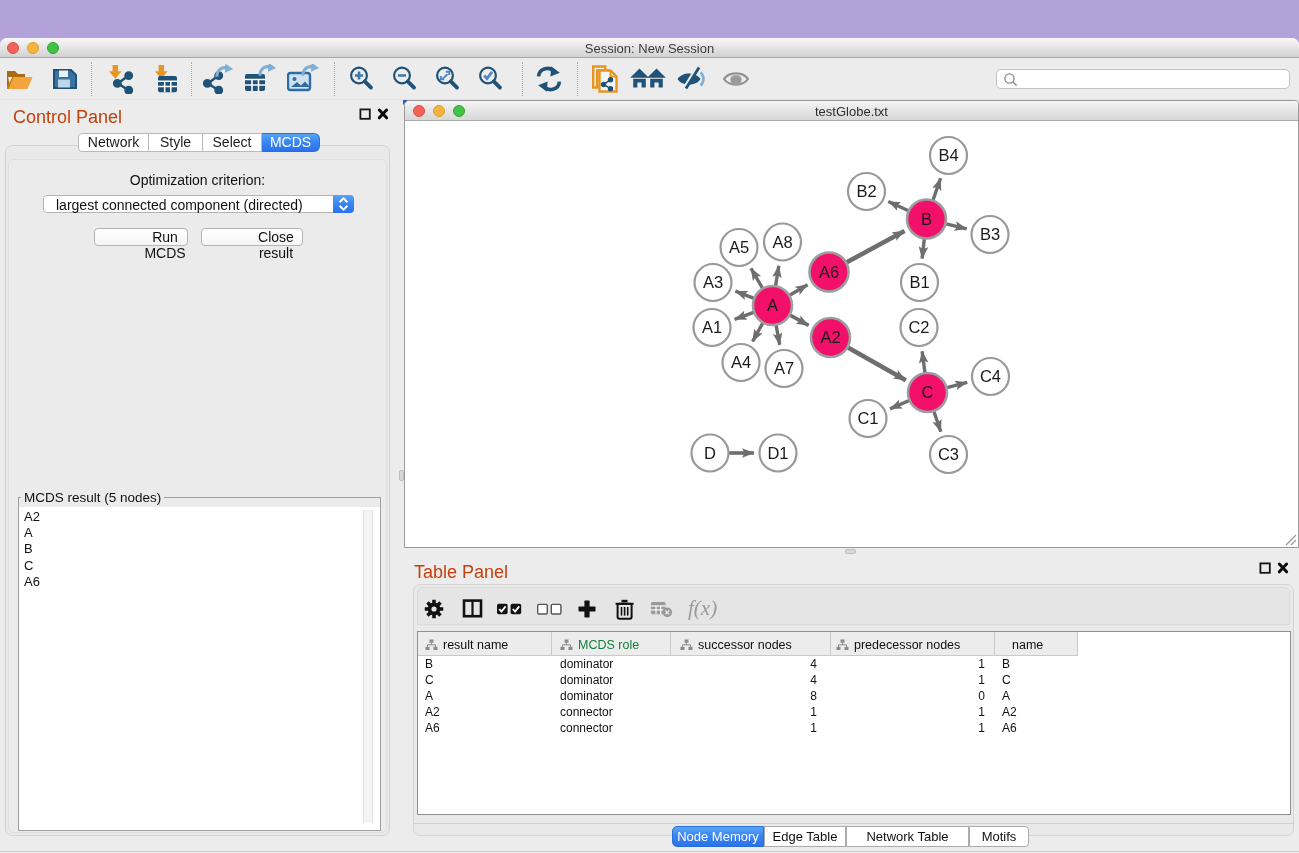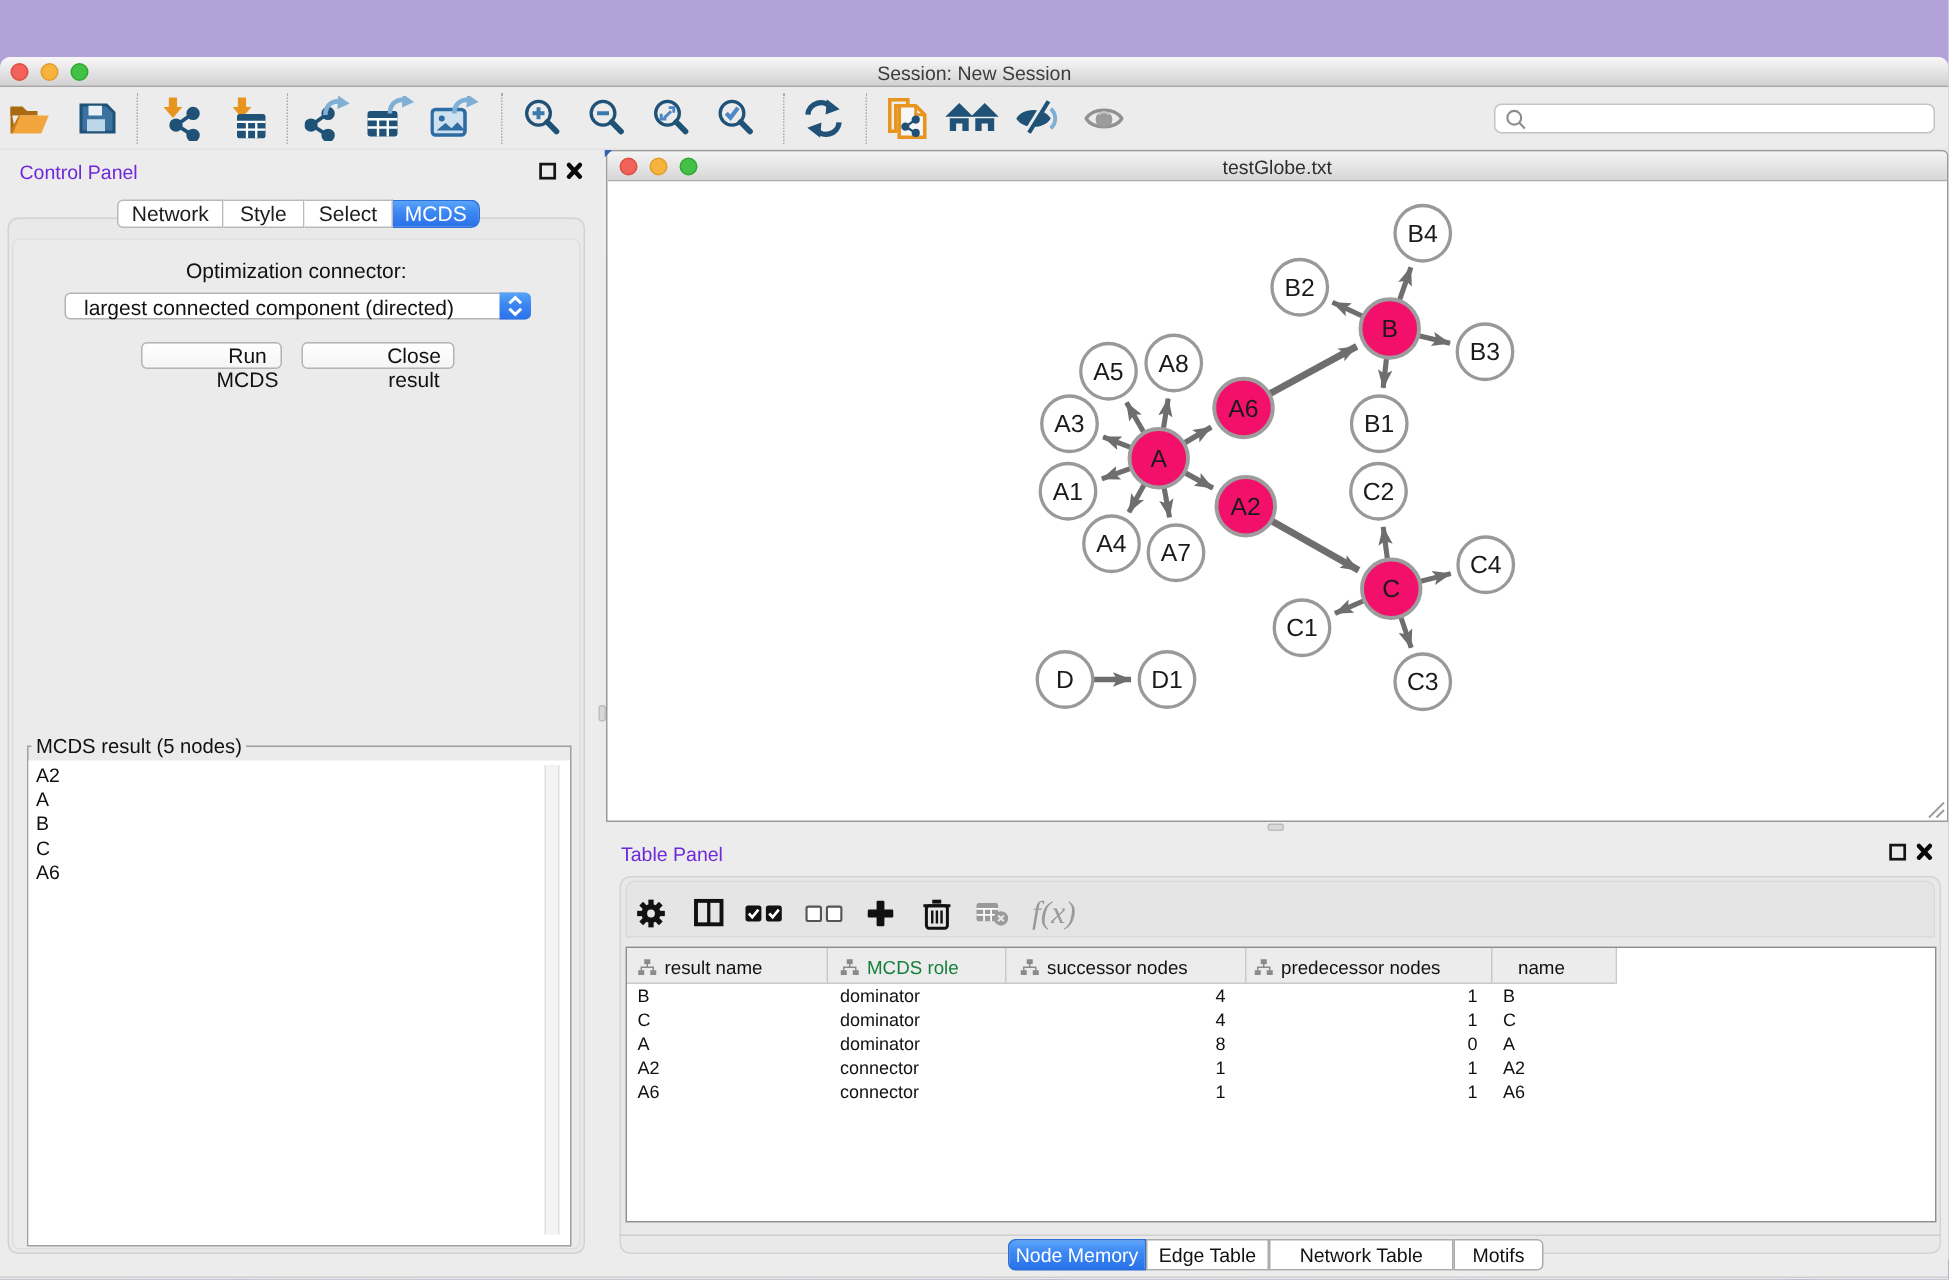--- a/index.html
+++ b/index.html
@@ -8,21 +8,21 @@
       border-radius:7px 7px 7px 7px; overflow:hidden;margin-top:36px; }
 #scr { position:absolute; left:0; top:-2px; width:1299px; height:853px; }
 #titlebar { position:absolute; left:0; top:2px; width:1299px; height:20px;
    background:linear-gradient(#f8f8f8,#d2d2d2); border-bottom:1px solid #a6a6a6; }
 #titlebar .t { position:absolute; width:100%; text-align:center; top:3px; font-size:13px; color:#3c3c3c; }
 .light { position:absolute; top:4px; width:12px; height:12px; border-radius:50%; }
 #toolbar { position:absolute; left:0; top:22px; width:1299px; height:42px; background:#ececec; border-bottom:1px solid #e2e2e2;}
 #search { position:absolute; left:996px; top:33px; width:294px; height:20px; background:#fff;
    border:1px solid #c3c3c3; border-radius:5px; }
 
-.paneltitle { position:absolute; font-size:13px; color:#6d28d9; }
+.paneltitle { position:absolute; font-size:18px; color:#c2410c; }
 .tabrow { position:absolute; display:flex; }
 .tab { height:19px; background:#fff; border:1px solid #b9b9b9; border-left:none; font-size:14px;
    color:#1d1d1d; text-align:center; line-height:17px; }
 .tab.first { border-left:1px solid #b9b9b9; border-radius:4px 0 0 4px; }
 .tab.last { border-radius:0 4px 4px 0; }
 .tab.sel { background:linear-gradient(180deg,#5aa5f7,#3b86f2 45%,#2a72ea); color:#fff; border-color:#2a6fd8; border-radius:0 6px 6px 0; }
 .btn { position:absolute; height:18px; background:linear-gradient(#ffffff,#f5f5f5); border:1px solid #b4b4b4;
    border-radius:4px; font-size:14px; color:#111; text-align:center;padding-left:48px; }
 .groupbox { position:absolute; border:1px solid #9f9f9f; }
 #mcdslist { position:absolute; background:#fff; font-size:13px; color:#111; line-height:16.2px; padding:2px 0 0 5px; }
@@ -216,21 +216,21 @@
     <path d="M20.3,3 l7.3,7.8 M27.6,3 l-7.3,7.8" stroke="#0a0a0a" stroke-width="3" stroke-linecap="round"></path>
   </svg>
   <div class="abs" style="left:5px;top:109px;width:385px;height:691px;background:#e9e9e9;border:1px solid #d2d2d2;border-radius:7px"></div>
   <div class="abs" style="left:8px;top:123px;width:379px;height:674px;background:#ebebeb;border:1px solid #dfdfdf;border-radius:5px"></div>
   <div class="tabrow" style="left:78px;top:97px">
     <div class="tab first" style="width:71px">Network</div>
         <div class="tab" style="width:54px">Style</div>
         <div class="tab" style="width:59px">Select</div>
         <div class="tab sel last" style="width:58px">MCDS</div>
   </div>
-  <div class="abs" style="left:0;top:136px;width:395px;text-align:center;font-size:14px;color:#111">Optimization connector:</div>
+  <div class="abs" style="left:0;top:136px;width:395px;text-align:center;font-size:14px;color:#111">Optimization criterion:</div>
   <div class="abs" style="left:43px;top:159px;width:311px;height:18px;background:#fff;border:1px solid #b4b4b4;border-radius:4px">
     <div class="abs" style="left:12px;top:1px;font-size:14px;color:#111">largest connected component (directed)</div>
     <div class="abs" style="right:-1px;top:-1px;width:21px;height:18px;border-radius:0 4px 4px 0;background:linear-gradient(180deg,#5aa5f7,#3b86f2 45%,#2a72ea)">
       <svg width="21" height="18" viewBox="0 0 21 18">
             <path d="M6.6,7.2 L10.5,3.4 L14.4,7.2 M6.6,10.8 L10.5,14.6 L14.4,10.8" fill="none" stroke="#fff" stroke-width="2"></path>
           </svg>
     </div>
   </div>
   <div class="btn" style="left:94px;top:192px;width:94px;line-height:16px">Run MCDS</div>
   <div class="btn" style="left:201px;top:192px;width:102px;line-height:16px">Close result</div>

